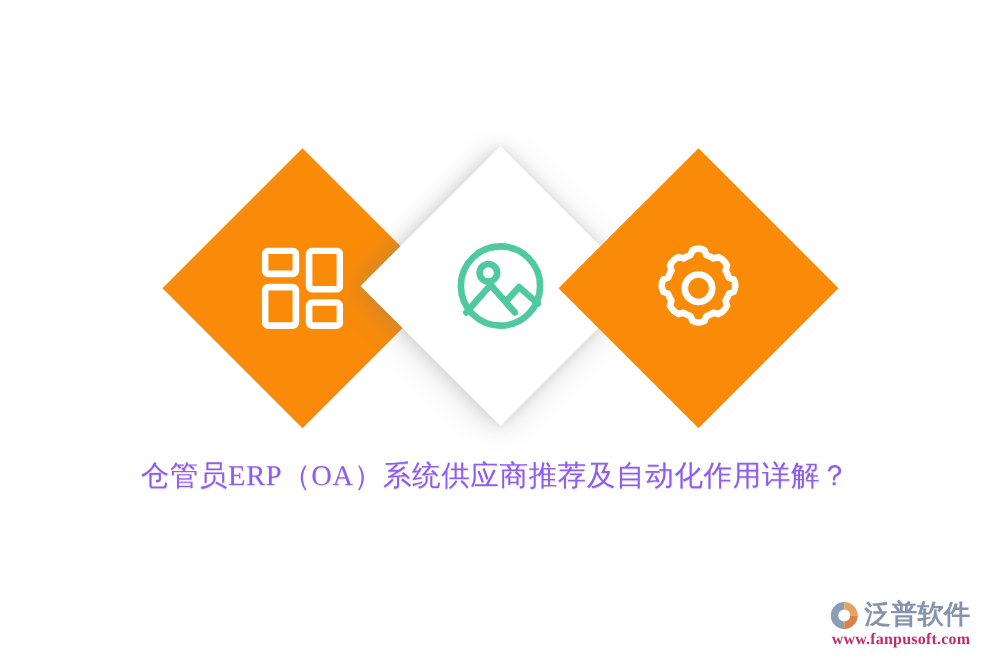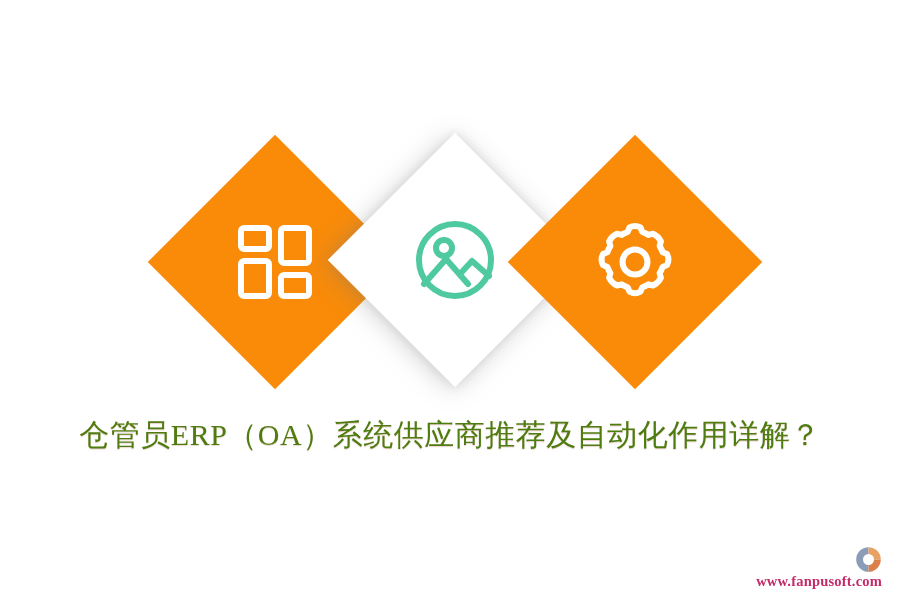--- a/index.html
+++ b/index.html
@@ -57,23 +57,23 @@
   #diamond-2 { left: 365px; top: 170px; z-index: 3; }
   #diamond-3 { left: 545px; top: 172px; z-index: 4; }
 
   
   .title {
     position: absolute;
     left: 0;
     top: 415px;
     width: 900px;
     text-align: center;
-    color: #4d7c0f;
+    color: #8b5cf6;
     font-family: "Liberation Serif", "DejaVu Serif", serif;
-    font-size: 30px;
+    font-size: 26px;
     font-weight: 400;
     letter-spacing: 0.5px;
     white-space: nowrap;
     text-shadow: 0 1px 1px rgba(200,120,120,0.35);
   }
 
   
   .watermark {
     position: absolute;
     right: 18px;
@@ -168,17 +168,18 @@
       <span class="wm-mark">
         <svg width="27" height="27" viewBox="0 0 27 27" aria-hidden="true">
           <path d="M13.5 1.2 A12.3 12.3 0 1 0 13.5 25.8 L13.5 19.0
                    A5.5 5.5 0 1 1 13.5 8.0 Z" fill="#8295b0"></path>
           <path d="M13.5 8.0 A5.5 5.5 0 0 1 19.0 13.5 L25.8 13.5
                    A12.3 12.3 0 0 0 13.5 1.2 Z" fill="#e79a58"></path>
           <path d="M13.5 19.0 A5.5 5.5 0 0 0 19.0 13.5 L25.8 13.5
                    A12.3 12.3 0 0 1 13.5 25.8 Z" fill="#d9763c"></path>
         </svg>
       </span>
+      <span class="wm-name">泛普软件</span>
     </div>
     <div class="wm-url">www.fanpusoft.com</div>
   </div>
 
 </div>
 
 </body></html>

